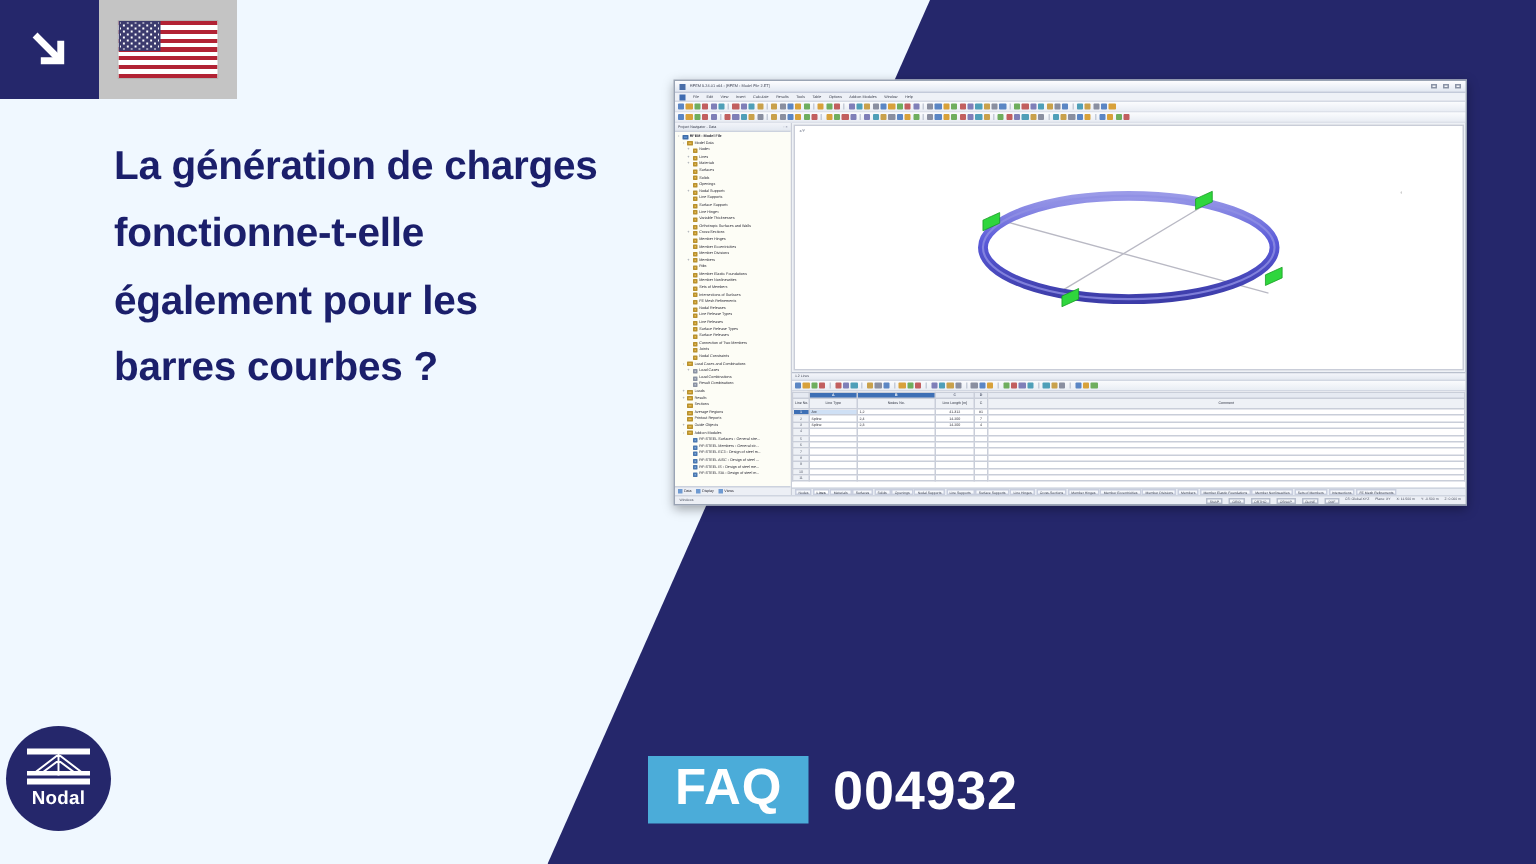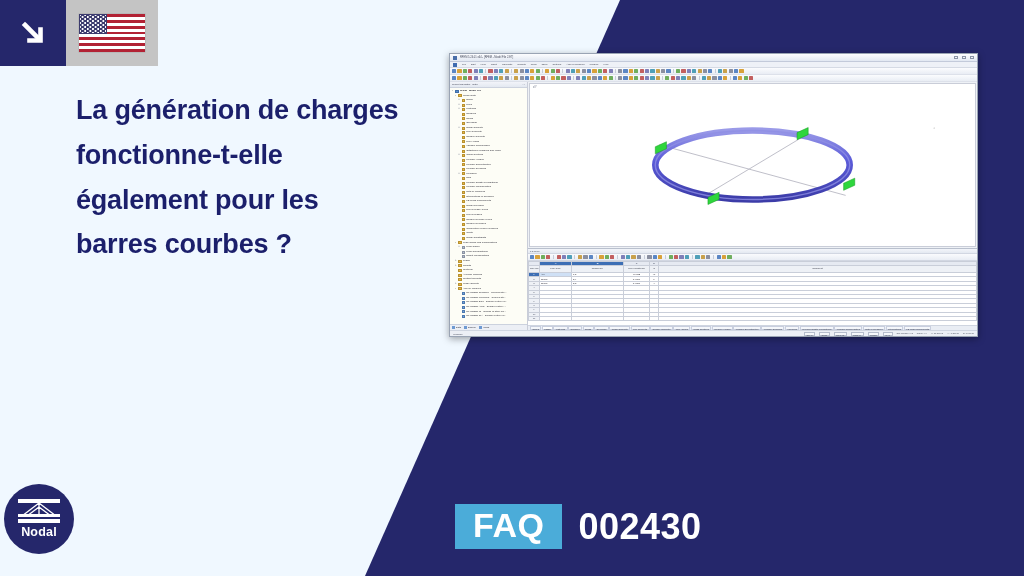--- a/index.html
+++ b/index.html
@@ -57,21 +57,21 @@
   }
   #logo .mark { width:42px; height:24px; position:relative; }
   #logo .mark .band { position:absolute; left:0; right:0; height:4px; background:#fff; }
   #logo .mark .band.top { top:0; }
   #logo .mark .band.bot { bottom:0; }
   #logo .mark .mid { position:absolute; left:0; right:0; top:15px; height:3px; background:#fff; }
   #logo .mark svg { position:absolute; left:0; top:2px; }
   #logo .name { color:#fff; font-weight:700; font-size:12.5px; letter-spacing:.2px; }
 
   
-  #faq-row { position:absolute; left:455px; bottom:27px; z-index:3;
+  #faq-row { position:absolute; left:432px; bottom:27px; z-index:3;
              display:flex; align-items:center; gap:16px;text-align:center; }
   #faq-badge { background:#4bacd9; color:#ffffff; font-weight:700; font-size:34px;
                padding:4px 18px 7px; line-height:1; letter-spacing:.5px; }
   #faq-number { color:#ffffff; font-weight:700; font-size:36px; letter-spacing:.5px; }
 
   
   #app {
     position:absolute; left:449px; top:53px; width:529px; height:284px; z-index:3;
     background:#eef1f6; border:1px solid #9aa4b4;
     box-shadow:0 2px 7px rgba(0,0,0,.35);
@@ -205,21 +205,21 @@
       <path d="M21 1 L21 16 M21 2 L4 15 M21 2 L38 15 M21 6 L9 15 M21 6 L33 15" stroke="#ffffff" stroke-width="1.3" fill="none"></path>
     </svg>
     <div class="mid"></div>
     <div class="band bot"></div>
   </div>
   <div class="name">Nodal</div>
 </div>
 
 <div id="faq-row">
   <div id="faq-badge">FAQ</div>
-  <div id="faq-number">002430</div>
+  <div id="faq-number">004932</div>
 </div>
 
 <div id="app">
 
   <div class="titlebar">
     <span class="tb-ico"></span>
     <span class="tb-title">RFEM 5.24.01 x64 - [RFEM - Model File 2.ET]</span>
     <span class="wbtns">
       <i></i>
       <i></i>

